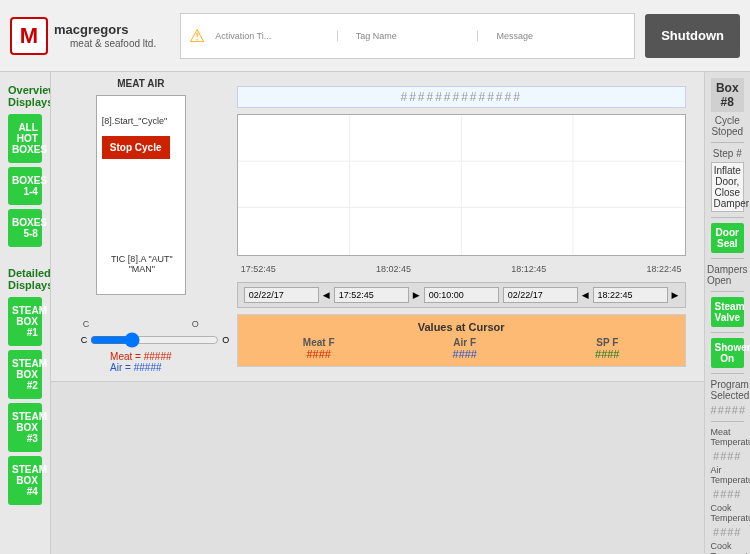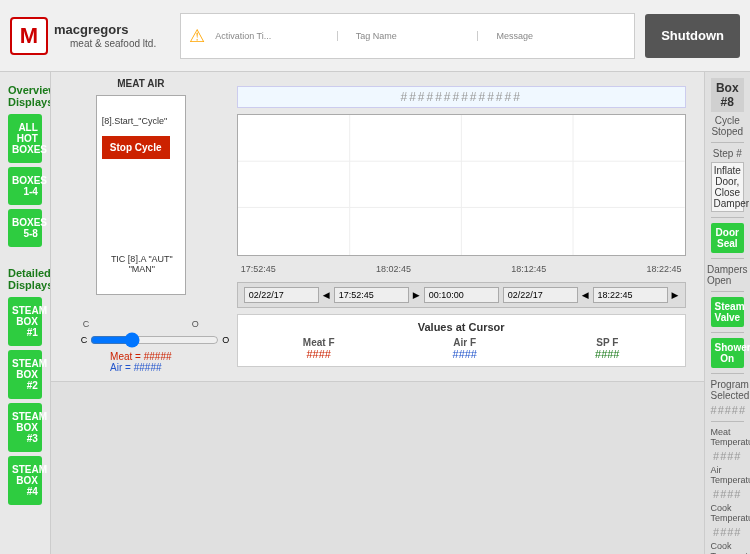--- a/index.html
+++ b/index.html
@@ -55,21 +55,21 @@
     .steam-chart { flex: 1; background: white; border: 1px solid #aaa; min-height: 120px; position: relative; }
 
     
     .time-axis { display: flex; justify-content: space-between; font-size: 9px; color: #555; padding: 2px 4px; }
 
     
     .time-controls { background: #ddd; border: 1px solid #bbb; padding: 4px 6px; display: flex; align-items: center; gap: 4px; font-size: 9px; }
     .time-input { background: #eee; border: 1px solid #aaa; padding: 2px 4px; font-size: 9px; width: 75px; }
 
     
-    .cursor-values { background: #ffffff; border: 1px solid #ccc; padding: 6px; }
+    .cursor-values { background: #fdba74; border: 1px solid #ccc; padding: 6px; }
     .cursor-title { font-size: 11px; font-weight: bold; text-align: center; color: #333; margin-bottom: 4px; }
     .cursor-cols { display: flex; justify-content: space-around; }
     .cursor-col { text-align: center; }
     .cursor-col-label { font-size: 10px; color: #555; font-weight: bold; }
     .cursor-val-red { color: #cc2200; font-size: 11px; }
     .cursor-val-blue { color: #2255cc; font-size: 11px; }
     .cursor-val-green { color: #1a7a1a; font-size: 11px; }
 
     
     .status-box { background: #e0e0e0; width: 115px; border-left: 1px solid #ccc; padding: 6px; display: flex; flex-direction: column; gap: 3px; overflow-y: auto; }

